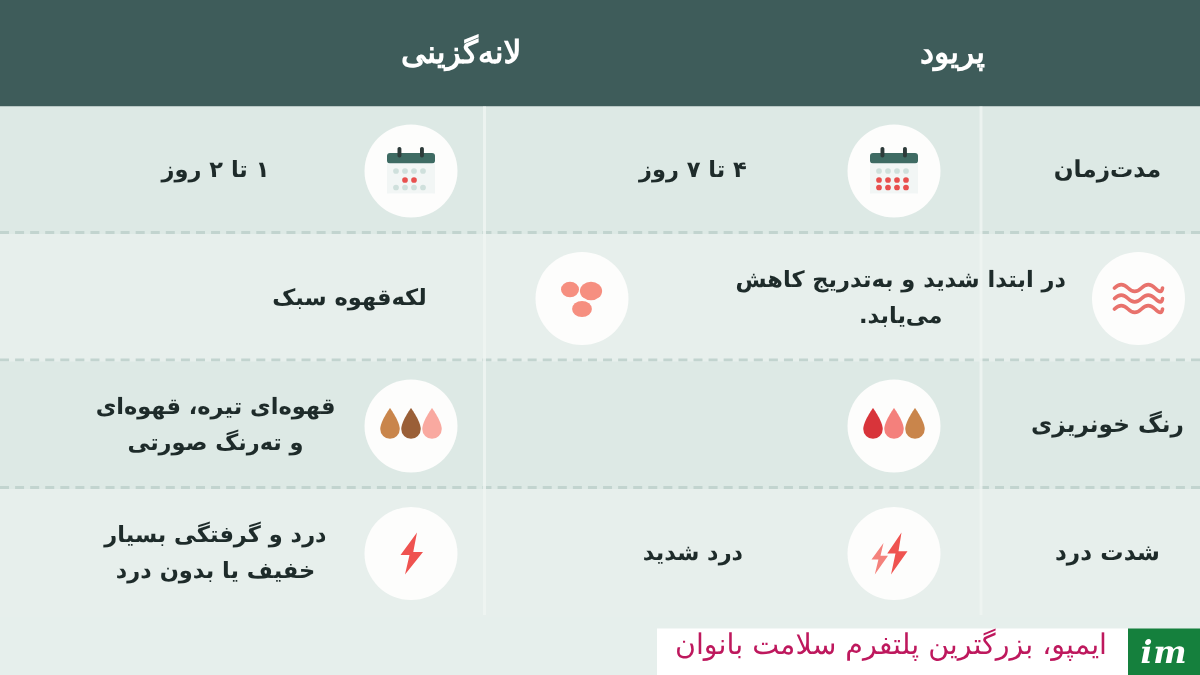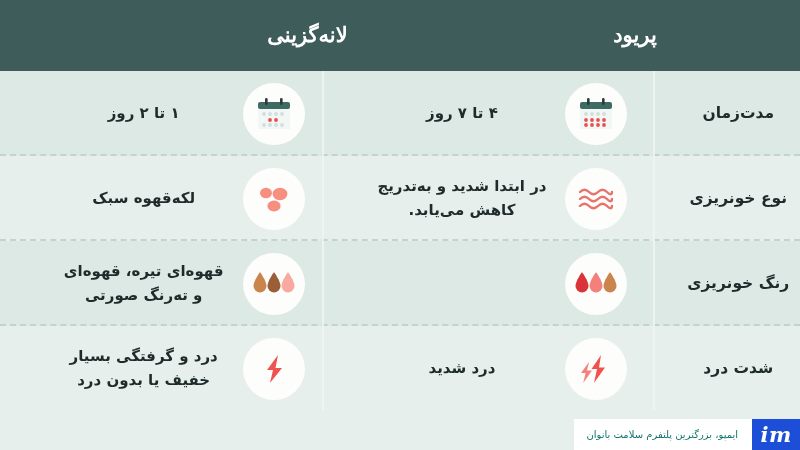--- a/index.html
+++ b/index.html
@@ -141,39 +141,39 @@
     bottom: 0;
     right: 0;
     height: 31px;
     display: flex;
     flex-direction: row;
     align-items: stretch;
     z-index: 6;
   }
   .footer-logo {
     width: 48px;
-    background: #1d4ed8;
+    background: #15803d;
     display: flex;
     align-items: center;
     justify-content: center;
     color: #ffffff;
     font-family: "DejaVu Serif", "Liberation Serif", serif;
     font-style: italic;
     font-weight: bold;
     font-size: 21px;
     letter-spacing: 0.5px;
   }
   .footer-text {
     background: #ffffff;
     display: flex;
-    align-items: center;
+    align-items: flex-start;
     padding: 0 14px 0 12px;
-    font-size: 10px;
+    font-size: 19px;
     font-weight: normal;
-    color: #0f766e;
+    color: #be185d;
     white-space: nowrap;
   }
 
   
   .ic { display: block; }
 </style>
 </head>
 <body>
 
 <div id="page">
@@ -249,23 +249,20 @@
                 <circle cx="20" cy="23" r="1.9"></circle>
             </g>
           </svg>
         </span>
         <span class="cell-text">۱ تا ۲ روز</span>
       </div>
       <div class="row-sep"></div>
     </div>
 
     <div class="row shade-b">
-      <div class="cell cell-symptom">
-        <span class="label">نوع خونریزی</span>
-      </div>
 
       <div class="cell cell-data cell-period">
         <span class="icon-bubble">
           <svg class="ic" width="38" height="26" viewBox="0 0 38 26">
             <g fill="none" stroke="#e8726c" stroke-width="2.4" stroke-linecap="round">
               <path d="M3 6 q4.5 -4.5 9 0 t9 0 t9 0 t5 0"></path>
               <path d="M3 13 q4.5 -4.5 9 0 t9 0 t9 0 t5 0"></path>
               <path d="M3 20 q4.5 -4.5 9 0 t9 0 t9 0 t5 0"></path>
             </g>
           </svg>

